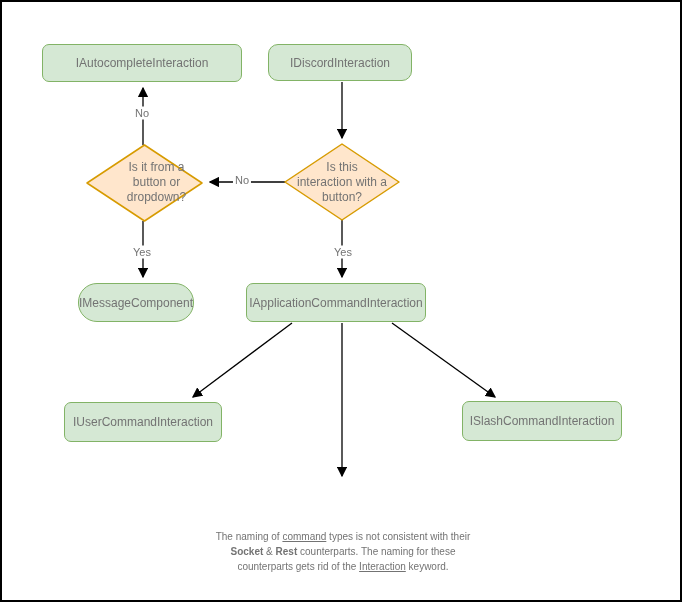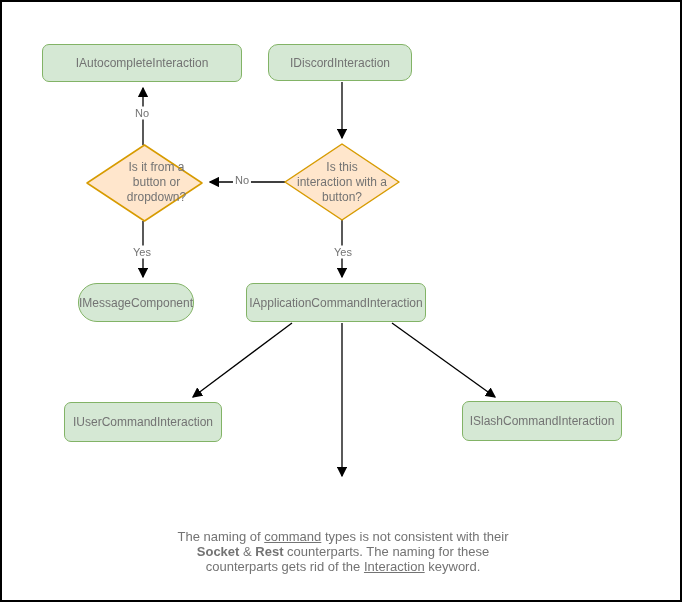--- a/index.html
+++ b/index.html
@@ -45,21 +45,21 @@
     font-size: 11px;
     line-height: 13px;
     padding: 0 2px;
   }
   .note {
     position: absolute;
     left: 121px;
     top: 527px;
     width: 440px;
     text-align: center;
-    font-size: 13px;
+    font-size: 10px;
     line-height: 15px;
   }
   .note .u { text-decoration: underline; }
   .note .b { font-weight: bold; }
 </style>
 </head>
 <body>
 
 <div class="canvas">
 

